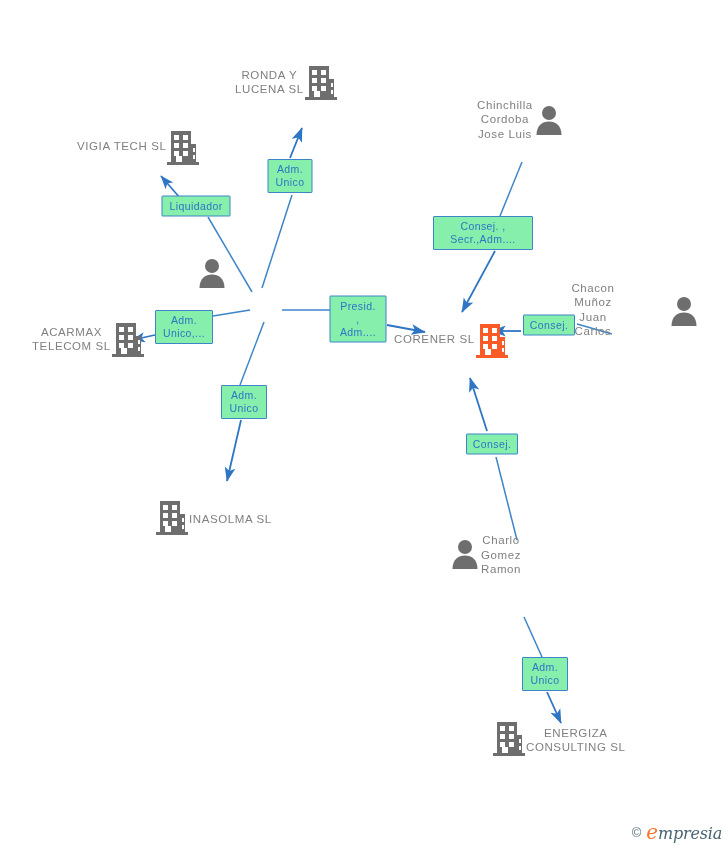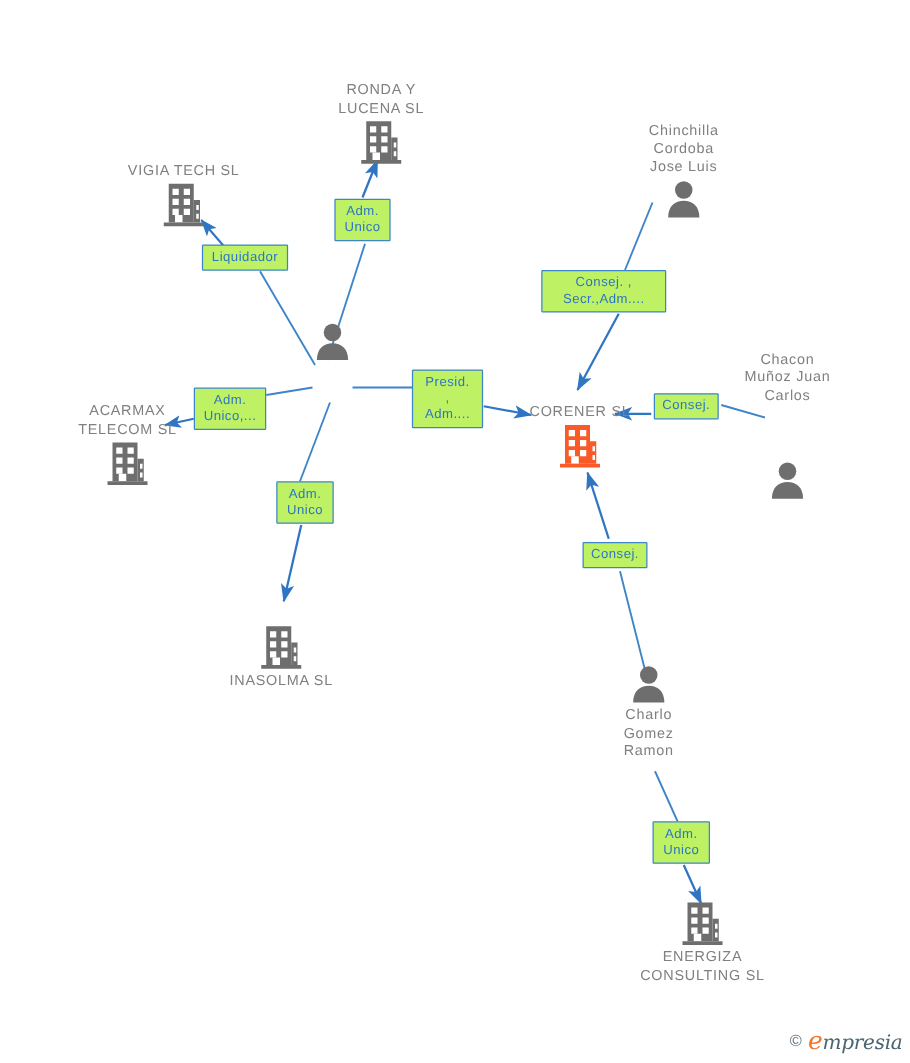--- a/index.html
+++ b/index.html
@@ -20,21 +20,21 @@
   #edges {
     position: absolute;
     left: 0; top: 0;
     width: 728px;
     height: 850px;
     pointer-events: none;
   }
   .node {
     position: absolute;
     display: flex;
-    flex-direction: column;
+    flex-direction: row;
     align-items: center;
     width: 140px;
     margin-left: -70px;
   }
   .node .ico {
     display: block;
     line-height: 0;
   }
   .node-label {
     font-size: 11.5px;
@@ -50,21 +50,21 @@
   .node-label.below {
     margin-top: 2px;
   }
   .node.highlight .node-label {
     color: #808080;
   }
   .reltag {
     position: absolute;
     border: 1.4px solid #3d85c8;
     border-radius: 1px;
-    background: #bef264;
+    background: #86efac;
     color: #2e75c4;
     font-size: 10.5px;
     line-height: 13px;
     letter-spacing: 0.4px;
     text-align: center;
     padding: 3px 7px;
     white-space: pre-line;
     box-sizing: border-box;
     transform: translate(-50%, -50%);
   }

